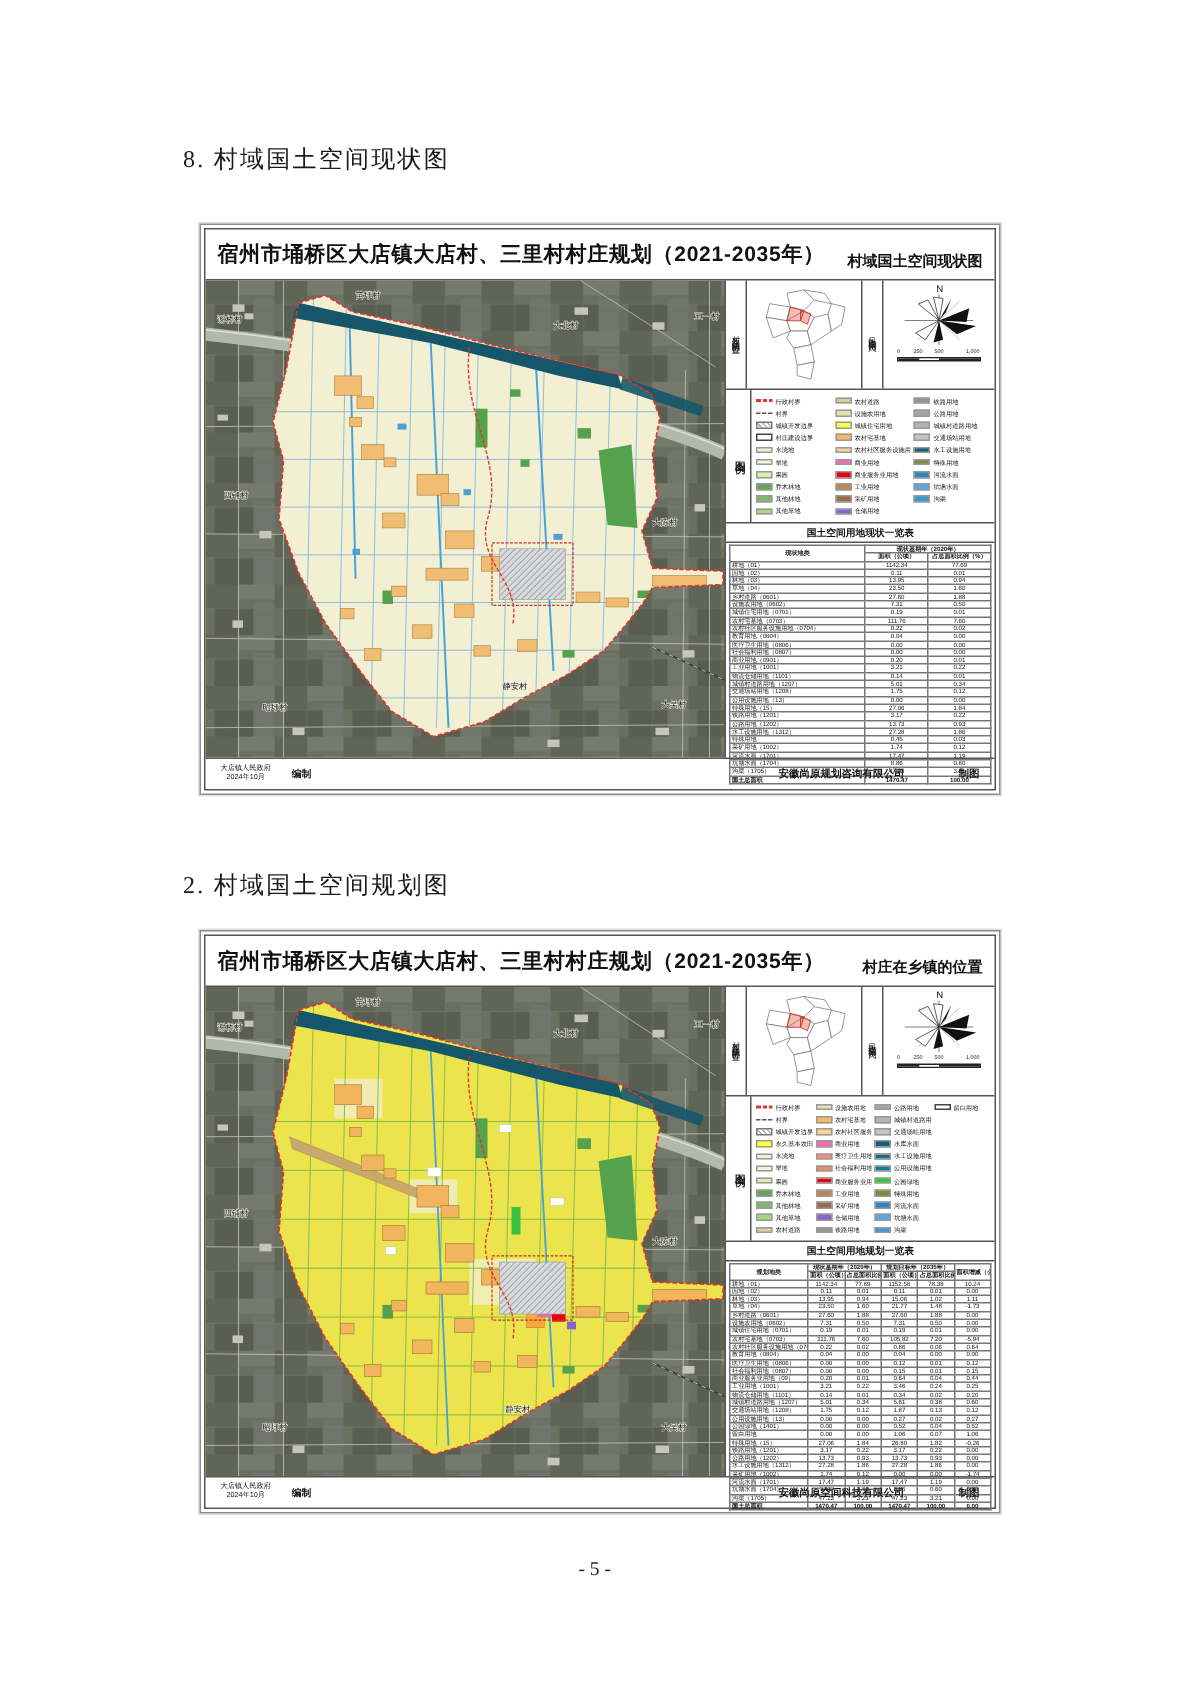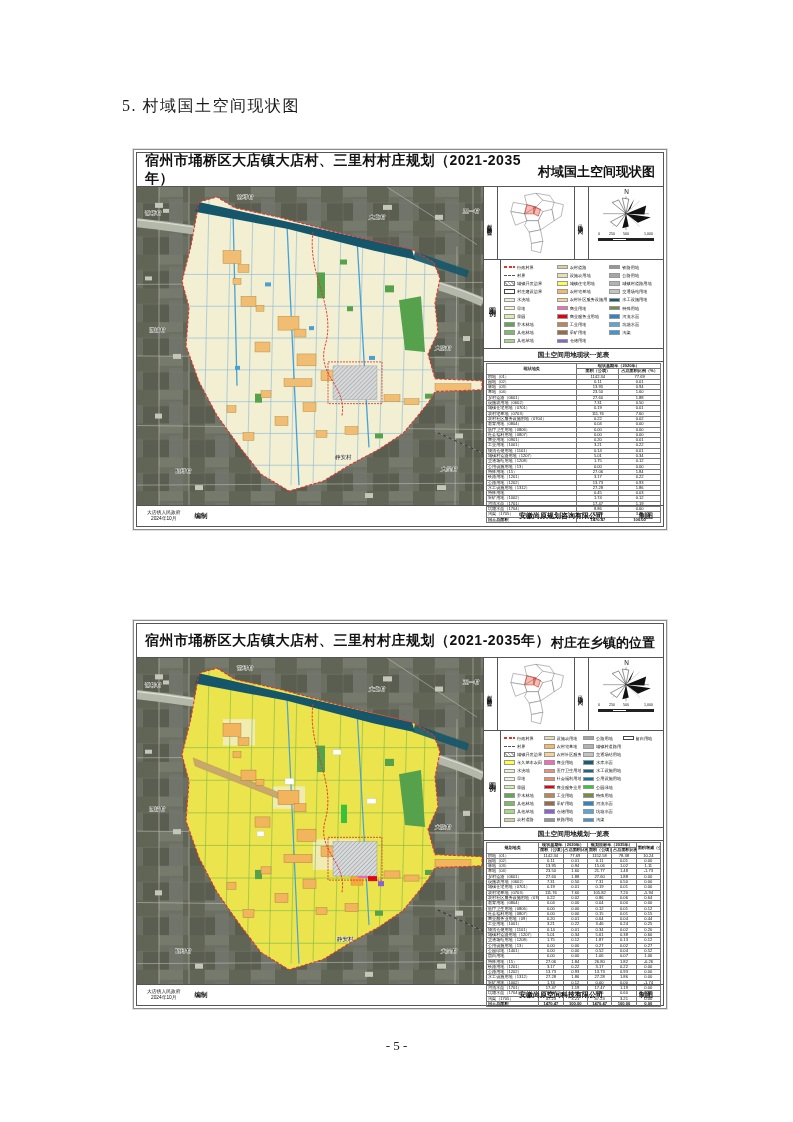--- a/index.html
+++ b/index.html
@@ -5,21 +5,21 @@
   html,body{margin:0;padding:0;}
   body{width:793px;height:1122px;background:#ffffff;font-family:"Liberation Sans",sans-serif;color:#111;position:relative;}
   .pg{position:absolute;inset:0;overflow:hidden;}
   .hd{position:absolute;left:122px;font-family:"Liberation Serif","DejaVu Serif",serif;font-size:16px;letter-spacing:1.5px;color:#1a1a1a;}
   .pageno{position:absolute;left:0;right:0;top:1038px;text-align:center;font-family:"Liberation Serif",serif;font-size:13px;color:#222;}
 
   .sheet{position:absolute;left:133px;width:534px;background:#fff;border:1px solid #8d8d8d;box-shadow:0 0 0 1px #e0e0e0;padding:2px;box-sizing:border-box;}
   .frame{border:1px solid #555;height:100%;display:flex;flex-direction:column;box-sizing:border-box;background:#fff;}
   .tbar{height:34px;flex:0 0 34px;display:flex;justify-content:space-between;align-items:center;border-bottom:1px solid #555;padding:0 8px;box-sizing:border-box;}
   .tbar .main{font-size:14px;font-weight:bold;letter-spacing:.5px;}
-  .tbar .sub{font-size:13px;font-weight:bold;align-self:flex-end;margin-bottom:5px;white-space:nowrap;}
+  .tbar .sub{font-size:10px;font-weight:bold;align-self:flex-end;margin-bottom:5px;white-space:nowrap;}
   .brow{flex:1;display:flex;min-height:0;}
   .maparea{width:346px;flex:0 0 346px;position:relative;overflow:hidden;border-right:1px solid #555;background:#6e7266;}
   .maparea svg{display:block;width:100%;height:100%;}
   .rpanel{flex:1;display:flex;flex-direction:column;min-width:0;}
   .rsec1{height:72px;flex:0 0 72px;display:flex;border-bottom:1px solid #555;}
   .vlabel{writing-mode:vertical-rl;text-orientation:upright;font-size:5.5px;letter-spacing:1px;display:flex;align-items:center;justify-content:center;border-right:1px solid #555;width:13px;flex:0 0 13px;text-align:center;}
   .locmap{width:76px;flex:0 0 76px;border-right:1px solid #555;display:flex;align-items:center;justify-content:center;}
   .wrcell{flex:1;position:relative;display:flex;flex-direction:column;align-items:center;justify-content:flex-start;padding-top:1px;}
   .rsec2{display:flex;border-bottom:1px solid #555;}
   .lglabel{width:16px;flex:0 0 16px;border-right:1px solid #555;writing-mode:vertical-rl;text-orientation:upright;font-size:7px;font-weight:bold;letter-spacing:2px;display:flex;align-items:center;justify-content:center;}
@@ -53,21 +53,21 @@
   .wr-bar i{display:block;height:100%;}
   .wr-bar .b{background:#222;width:14px;}
   .wr-bar .w{background:#fff;width:14px;}
   .wr-bar .b2{background:#222;width:28px;}
 </style>
 </head>
 <body>
 
 <div class="pg">
 
-  <div class="hd" style="top:96px;">5. 村域国土空间现状图</div>
+  <div class="hd" style="top:96px;">8. 村域国土空间现状图</div>
 
   <div class="sheet" style="top:149px;height:381px;">
     <div class="frame">
       <div class="tbar">
         <span class="main">宿州市埇桥区大店镇大店村、三里村村庄规划（2021-2035年）</span>
         <span class="sub">村域国土空间现状图</span>
       </div>
       <div class="brow">
         <div class="maparea">
           <svg viewBox="0 0 346 320" preserveAspectRatio="none">
@@ -561,20 +561,21 @@
           <span class="role">编制</span>
         </div>
         <div class="cr">
           <span class="maker">安徽尚原规划咨询有限公司</span>
           <span class="maker">制图</span>
         </div>
       </div>
     </div>
   </div>
 
+  <div class="hd" style="top:580px;">2. 村域国土空间规划图</div>
 
   <div class="sheet" style="top:620px;height:389px;">
     <div class="frame">
       <div class="tbar">
         <span class="main">宿州市埇桥区大店镇大店村、三里村村庄规划（2021-2035年）</span>
         <span class="sub">村庄在乡镇的位置</span>
       </div>
       <div class="brow">
         <div class="maparea">
           <svg viewBox="0 0 346 320" preserveAspectRatio="none">

